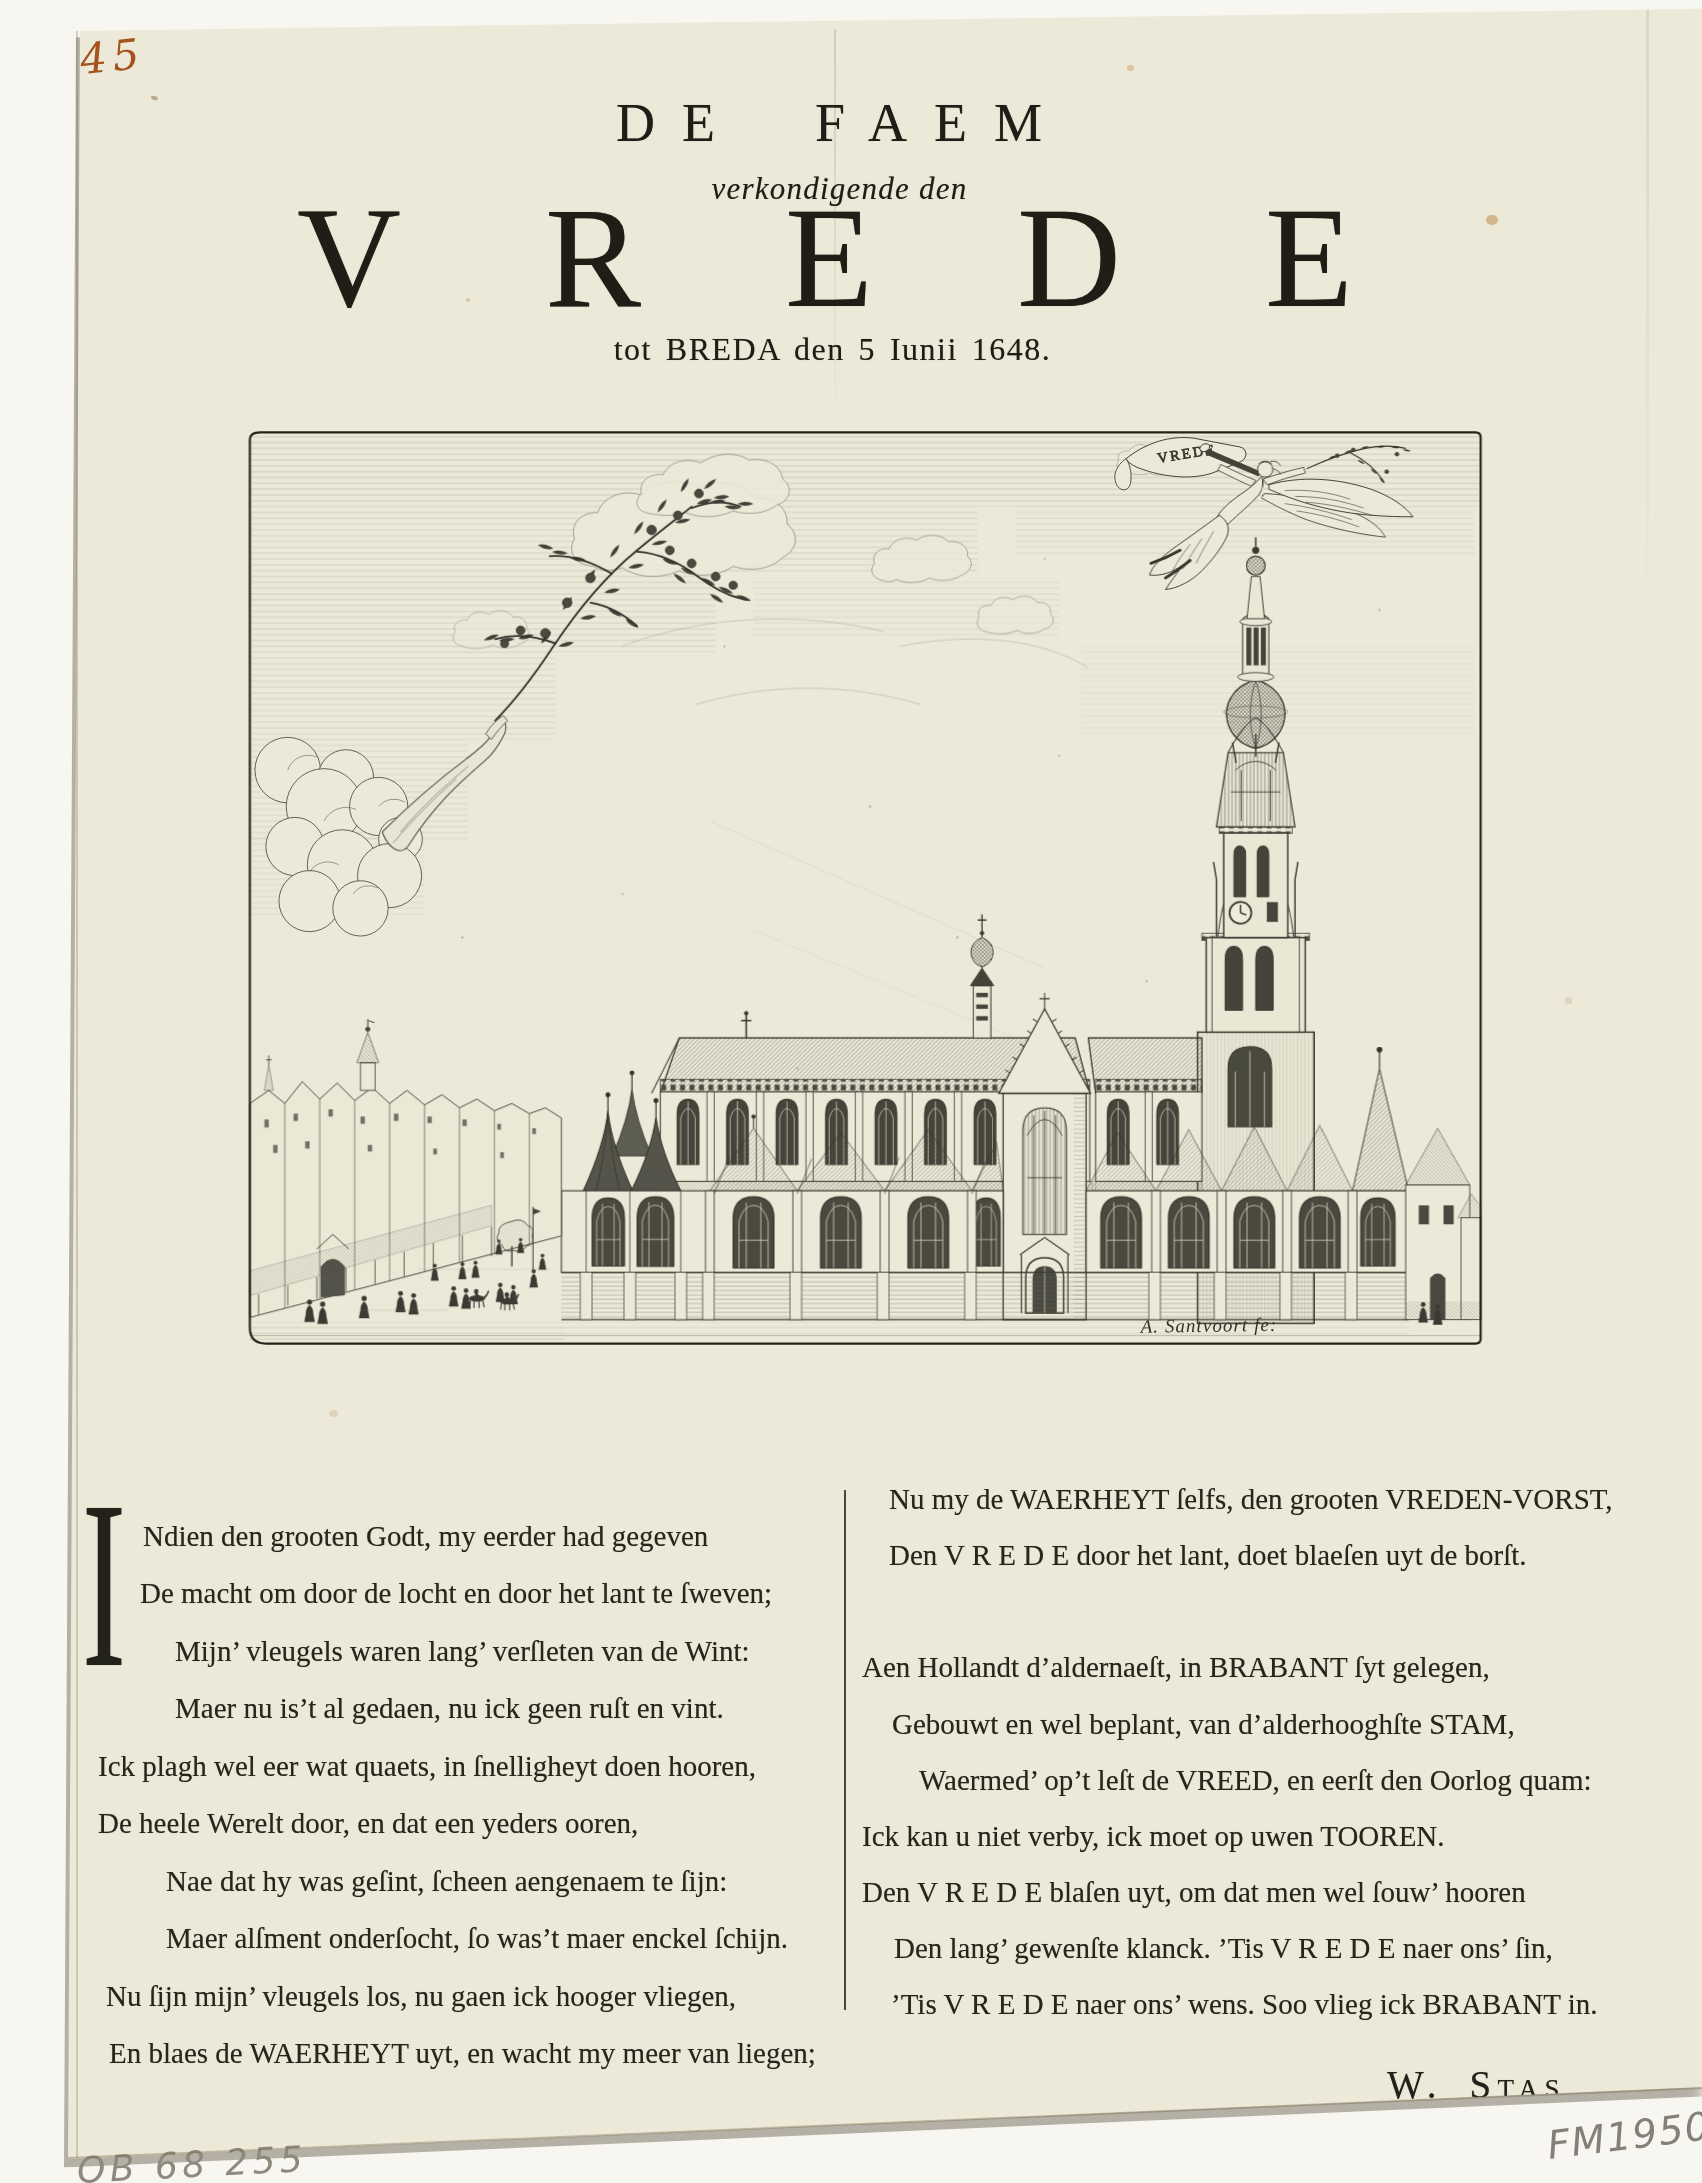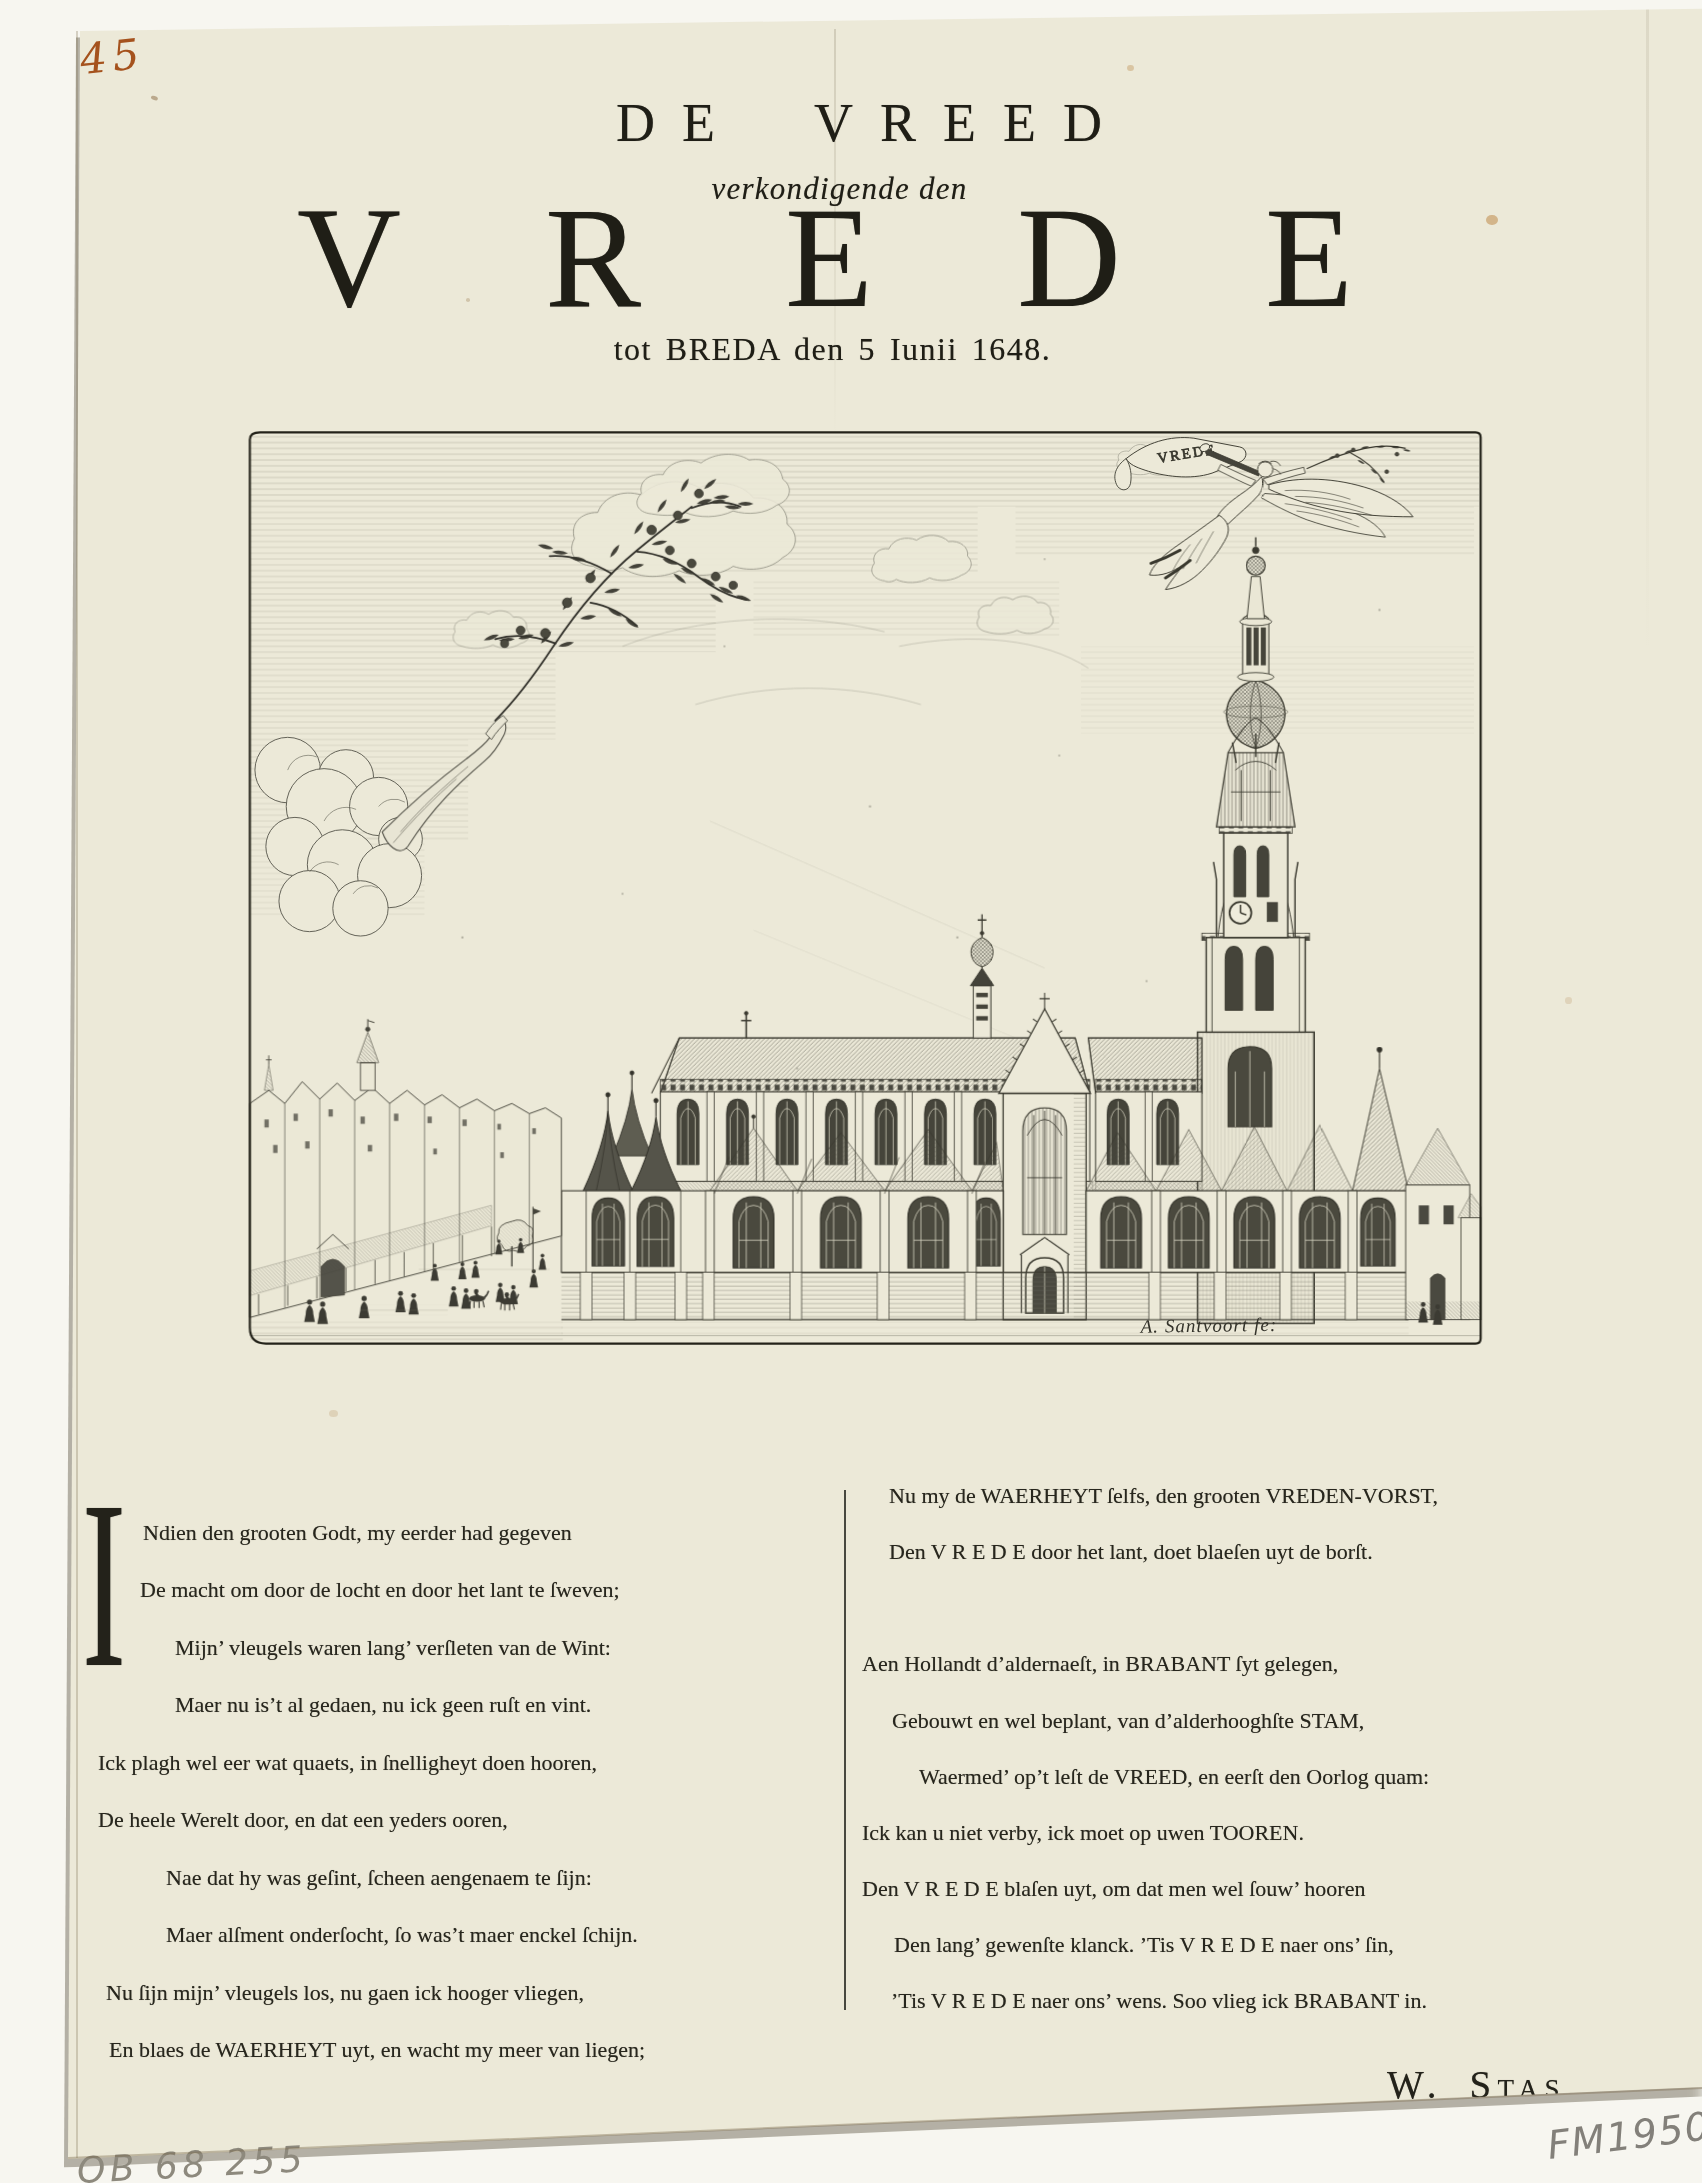--- a/index.html
+++ b/index.html
@@ -35,21 +35,21 @@
      text-shadow:0 0 0.7px rgba(31,30,22,.5);}
   .t1{left:616px;top:96px;font-size:54px;letter-spacing:.5em;word-spacing:.6em;}
   .t2{left:0;top:173px;width:1665px;text-align:center;font-size:31px;font-style:italic;letter-spacing:.04em;padding-left:7px;}
   .t3{left:297px;top:186px;font-size:144px;letter-spacing:1em;}
   .t4{left:0;top:333px;width:1665px;text-align:center;font-size:32px;letter-spacing:1.5px;word-spacing:4.4px;}
 
   
   .plate{position:absolute;left:244px;top:428px;width:1241px;height:920px;}
 
   
-  .pl{position:absolute;font-size:22px;color:#27261d;white-space:nowrap;line-height:1;
+  .pl{position:absolute;font-size:29px;color:#27261d;white-space:nowrap;line-height:1;
       text-shadow:0 0 0.7px rgba(39,38,29,.45);}
   .dropcap{position:absolute;left:82px;top:1464px;font-size:240px;line-height:1;color:#23221a;
       transform:scaleX(.55);transform-origin:left top;text-shadow:0 0 1.5px rgba(35,34,26,.5);}
   .pl-l0{left:143px;top:1522px;} .pl-l1{left:140px;top:1579px;}
   .pl-l2{left:175px;top:1637px;} .pl-l3{left:175px;top:1694px;}
   .pl-l4{left:98px;top:1752px;} .pl-l5{left:98px;top:1809px;text-align:center;}
   .pl-l6{left:166px;top:1867px;} .pl-l7{left:166px;top:1924px;}
   .pl-l8{left:106px;top:1982px;} .pl-l9{left:109px;top:2039px;}
   .pl-r0{left:889px;top:1485px;} .pl-r1{left:889px;top:1541px;}
   .pl-r2{left:862px;top:1597px;} .pl-r3{left:862px;top:1653px;}
@@ -72,21 +72,21 @@
 
     <div class="spot" style="left:1486px;top:215px;width:11.6px;height:10.2px;background:#c08a4a;opacity:.55"></div>
     <div class="spot" style="left:1127px;top:65px;width:6.5px;height:5.8px;background:#c49a62;opacity:.45"></div>
     <div class="spot" style="left:329px;top:1410px;width:8.7px;height:7.3px;background:#cbb089;opacity:.4"></div>
     <div class="spot" style="left:1565px;top:997px;width:7.3px;height:6.5px;background:#c9ad85;opacity:.35"></div>
     <div class="spot" style="left:151px;top:96px;width:6.5px;height:3.6px;background:#8a6a42;opacity:.5;transform:rotate(20deg)"></div>
     <div class="spot" style="left:466px;top:298px;width:4.4px;height:3.6px;background:#a98f68;opacity:.4"></div>
 
     <div class="hw45">45</div>
 
-    <div class="t t1">DE VREED</div>
+    <div class="t t1">DE FAEM</div>
     <div class="t t2">verkondigende den</div>
     <div class="t t3">VREDE</div>
     <div class="t t4">tot BREDA den 5 Iunii 1648.</div>
 
     <svg class="plate" viewBox="0 0 1705 1264" xmlns="http://www.w3.org/2000/svg">
       <defs>
         <pattern id="hz7" width="8" height="8" patternUnits="userSpaceOnUse">
           <path d="M0 4 H8" stroke="#807e6e" stroke-width="1"></path>
         </pattern>
         <pattern id="hz5" width="6" height="6" patternUnits="userSpaceOnUse">

